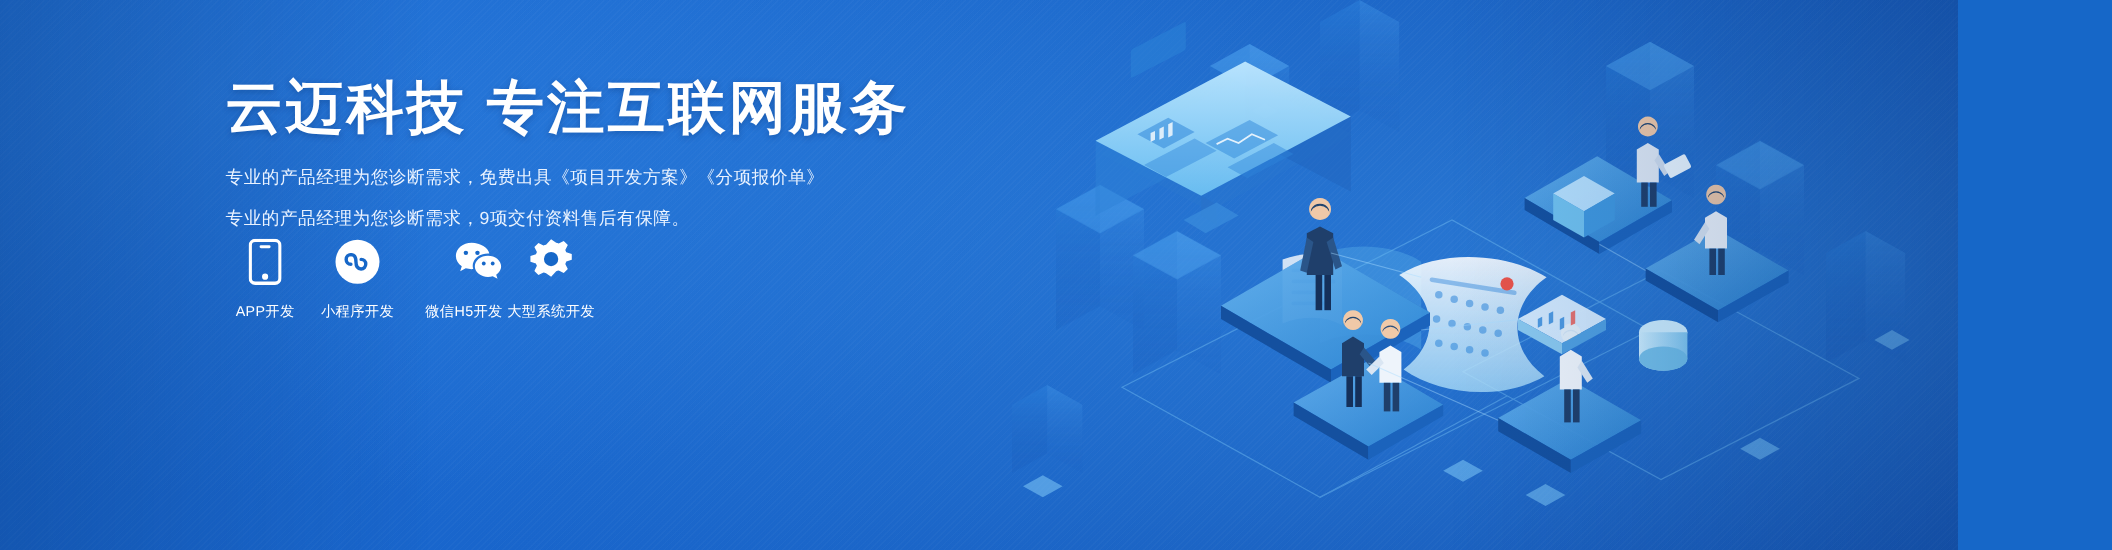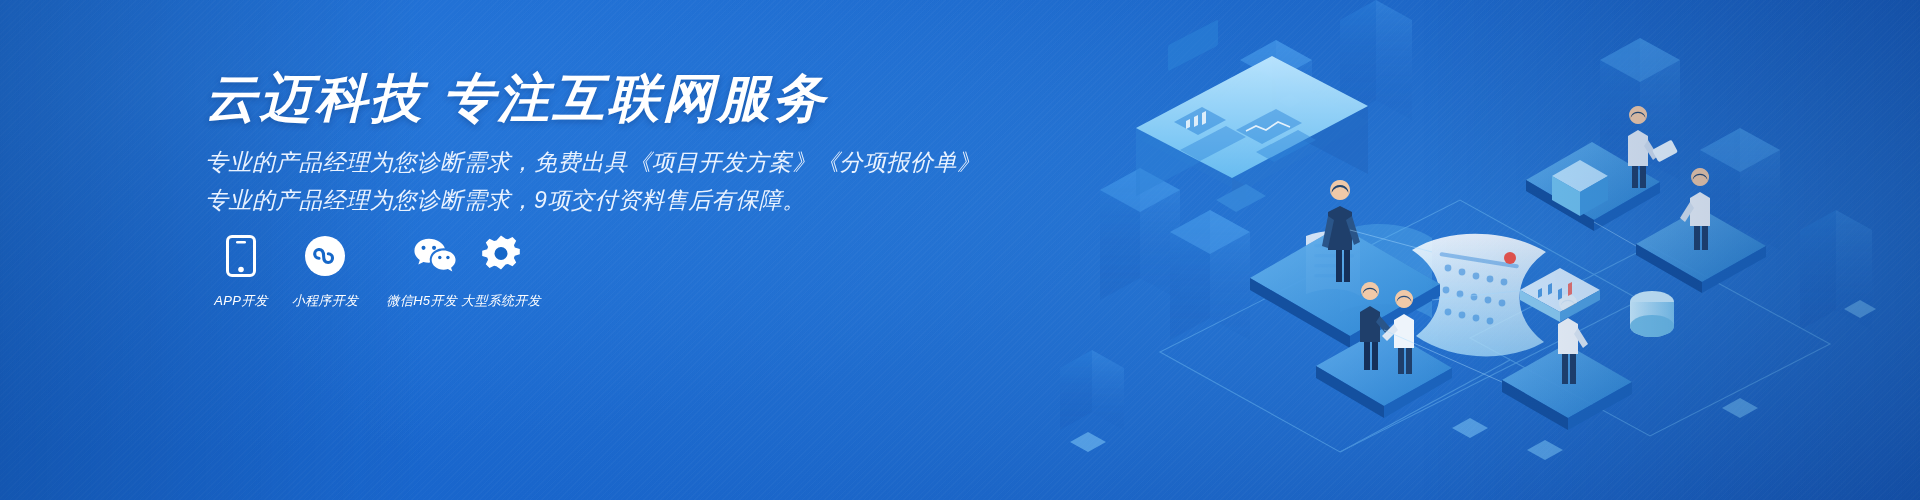--- a/index.html
+++ b/index.html
@@ -2,26 +2,25 @@
 <html><head>
 <meta charset="utf-8">
 <style>
   html,body{margin:0;padding:0;}
   body{
     width:1920px;height:500px;overflow:hidden;
     font-family:"Liberation Sans","DejaVu Sans",sans-serif;
     background:#1667c8;
   }
   .banner{
-    position:relative;width:1920px;height:500px;overflow:hidden;
+    position:relative;width:1780px;height:500px;overflow:hidden;
     background:
       radial-gradient(120% 150% at 82% 50%, rgba(61,150,236,.55) 0%, rgba(27,102,206,0) 58%),
       radial-gradient(90% 120% at 12% 18%, rgba(52,134,226,.45) 0%, rgba(23,95,200,0) 60%),
       linear-gradient(118deg,#1a6ad2 0%,#1a68cf 26%,#1761c6 48%,#1356b8 72%,#0f49a8 100%);
-    font-style: italic;
   }
   
   .tex{
     position:absolute;inset:0;
     background-image:repeating-linear-gradient(135deg,rgba(255,255,255,.025) 0 1px,rgba(255,255,255,0) 1px 4px);
     pointer-events:none;
   }
   .vign{
     position:absolute;inset:0;
     background:linear-gradient(90deg,rgba(6,44,104,.30) 0%,rgba(6,44,104,0) 22%,rgba(6,44,104,0) 74%,rgba(8,50,116,.28) 100%);
@@ -31,27 +30,27 @@
   
   .content{position:absolute;left:205px;top:0;width:900px;height:500px;}
   .headline{
     position:absolute;top:72px;left:0;
     font-size:52px;font-weight:bold;color:#ffffff;
     letter-spacing:3px;line-height:1;white-space:nowrap;
     text-shadow:0 2px 6px rgba(4,38,92,.30);
   }
   .sub{
     position:absolute;left:0;top:143px;width:700px;
-    color:#eaf3ff;font-size:23px;line-height:38px;letter-spacing:.5px;
+    color:#eaf3ff;font-size:16px;line-height:38px;letter-spacing:.5px;
     white-space:nowrap;
   }
   .sub div{white-space:nowrap;}
 
   
-  .icons{position:absolute;left:0;top:234px;display:flex;align-items:flex-start;}
+  .icons{position:absolute;left:0;top:216px;display:flex;align-items:flex-start;}
   .icon-item{
     width:72px;display:flex;flex-direction:column;align-items:center;
     margin-right:2px;
   }
   .icon-item .glyph{
     height:44px;width:44px;display:flex;align-items:center;justify-content:center;
     margin-bottom:14px;
   }
   .icon-item .cap{
     color:#ffffff;font-size:13px;white-space:nowrap;letter-spacing:.3px;

